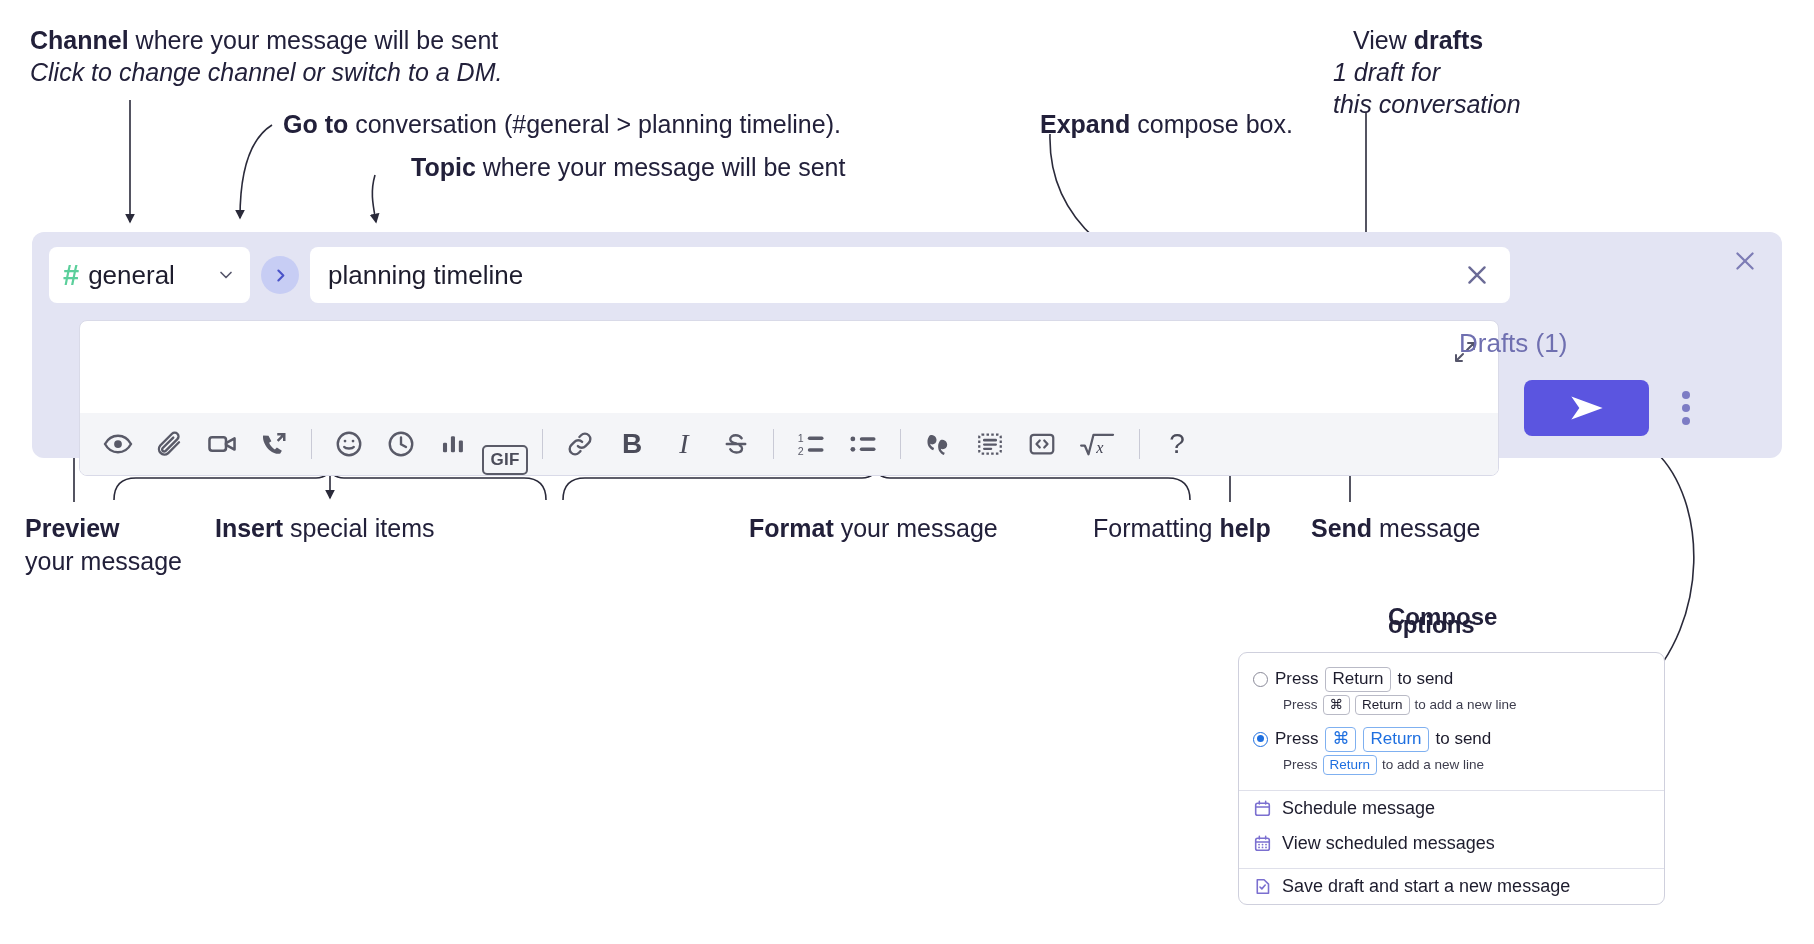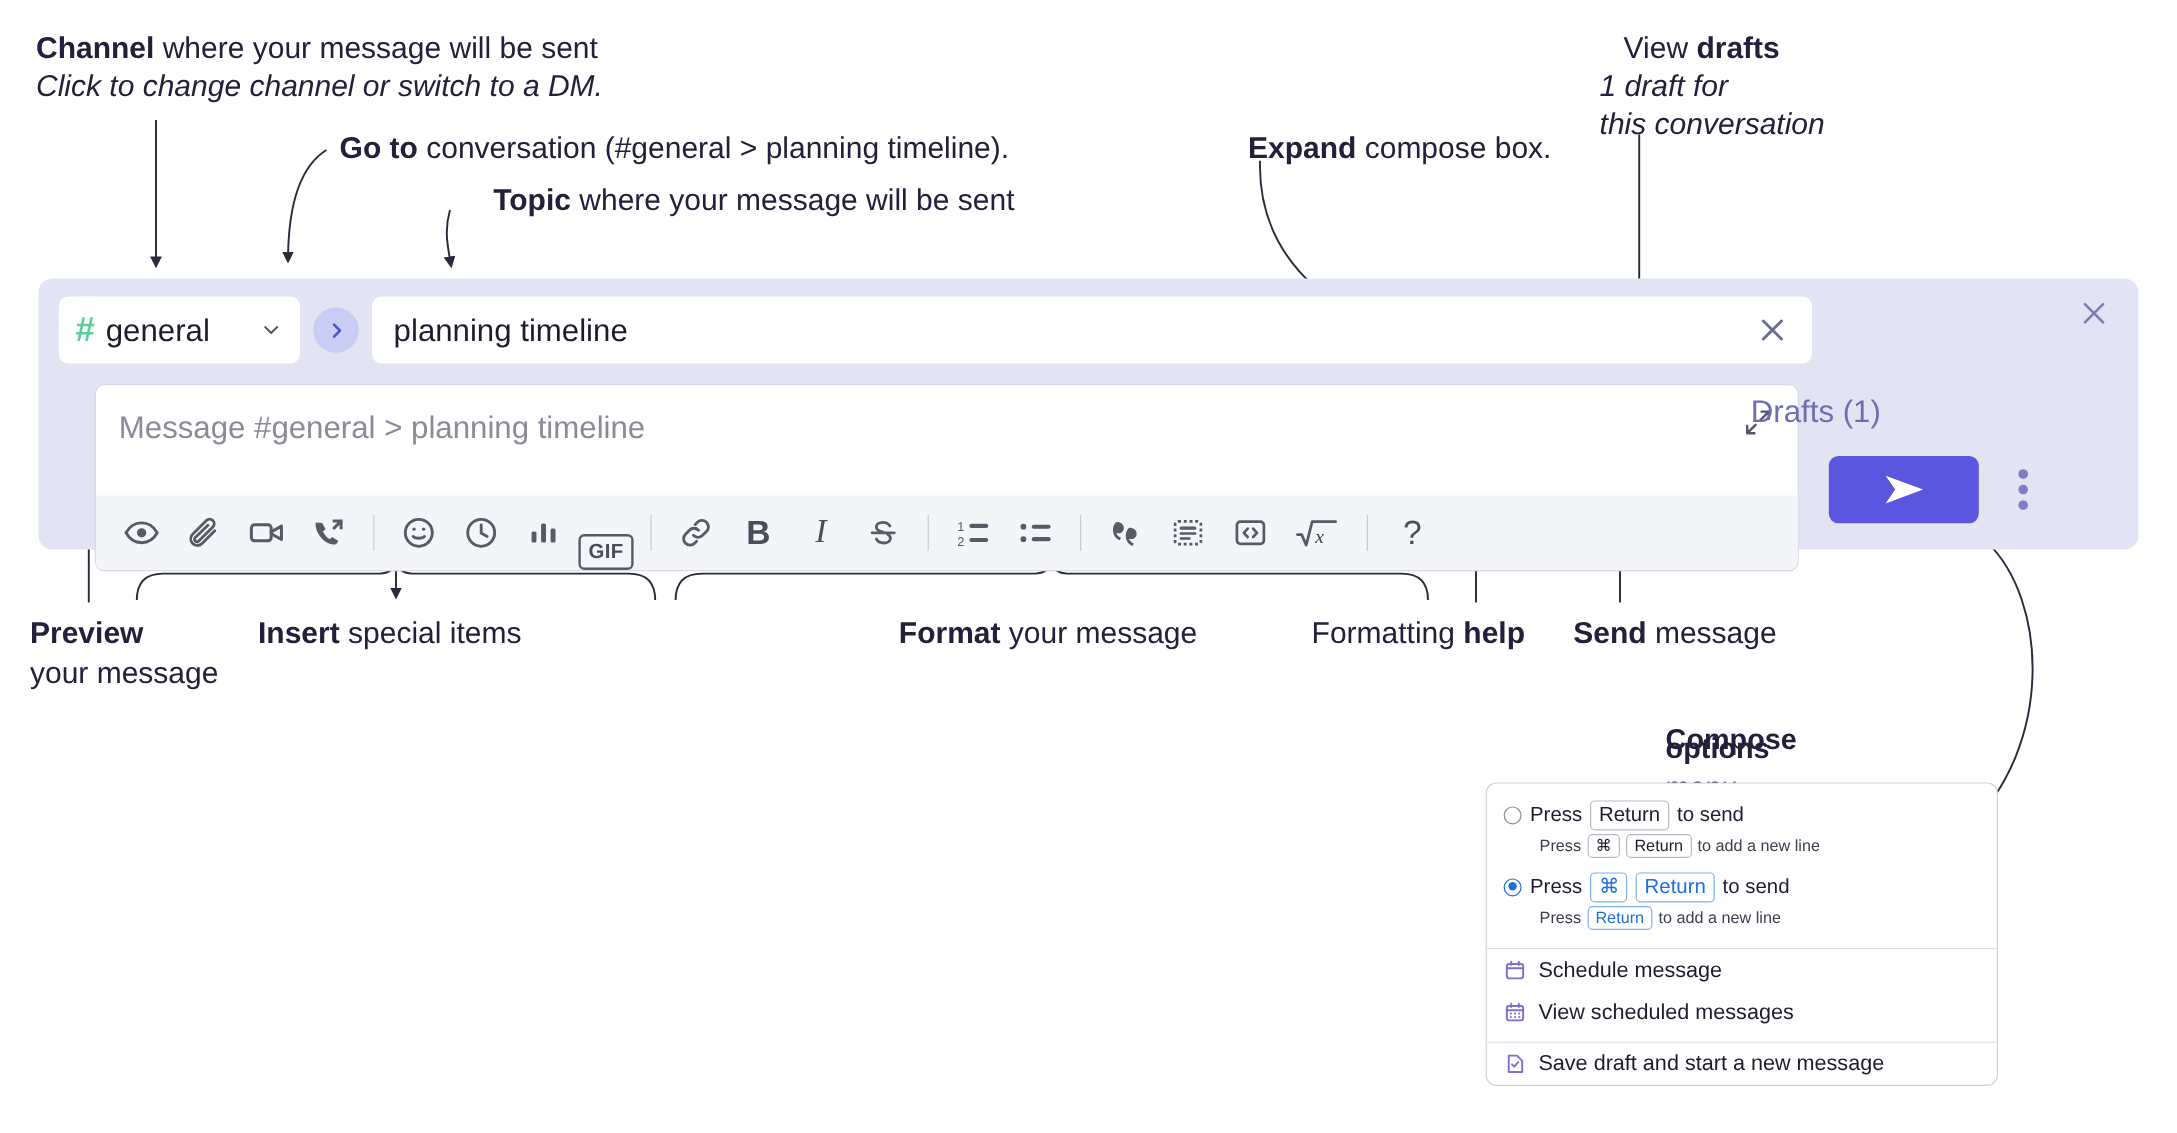--- a/index.html
+++ b/index.html
@@ -456,21 +456,20 @@
       <span class="topic-clear">
         <svg width="26" height="26" viewBox="0 0 24 24" fill="none" stroke="#6b6b96" stroke-width="2.2" stroke-linecap="round">
           <path d="M5 5 L19 19 M19 5 L5 19"></path>
         </svg>
       </span>
     </div>
   </div>
 
   <div class="msg-box">
     <div class="msg-input">
-      <span class="msg-placeholder">Message #general &gt; planning timeline</span>
       <span class="expand-btn">
         <svg width="24" height="24" viewBox="0 0 24 24" fill="none" stroke="#55556a" stroke-width="2" stroke-linecap="round" stroke-linejoin="round">
           <path d="M14 10 L21 3 M21 3 L15 3 M21 3 L21 9"></path>
           <path d="M10 14 L3 21 M3 21 L9 21 M3 21 L3 15"></path>
         </svg>
       </span>
     </div>
 
     <div class="toolbar">
 

